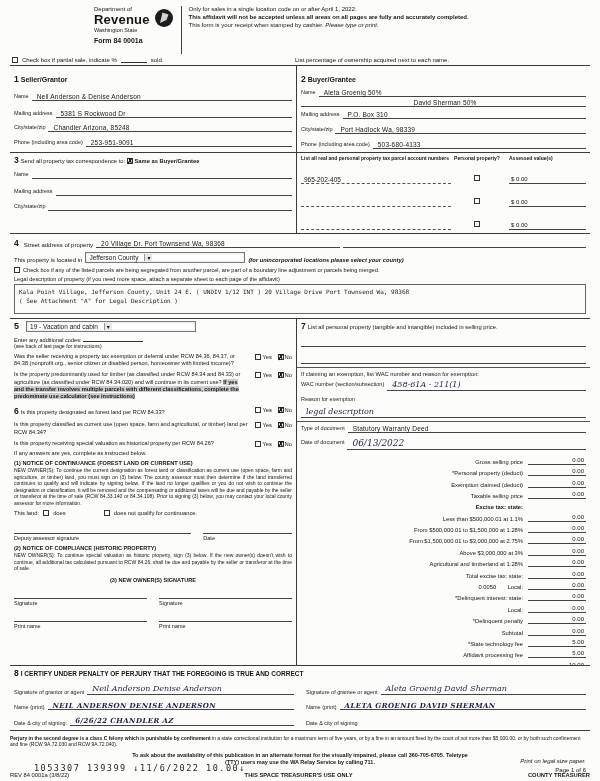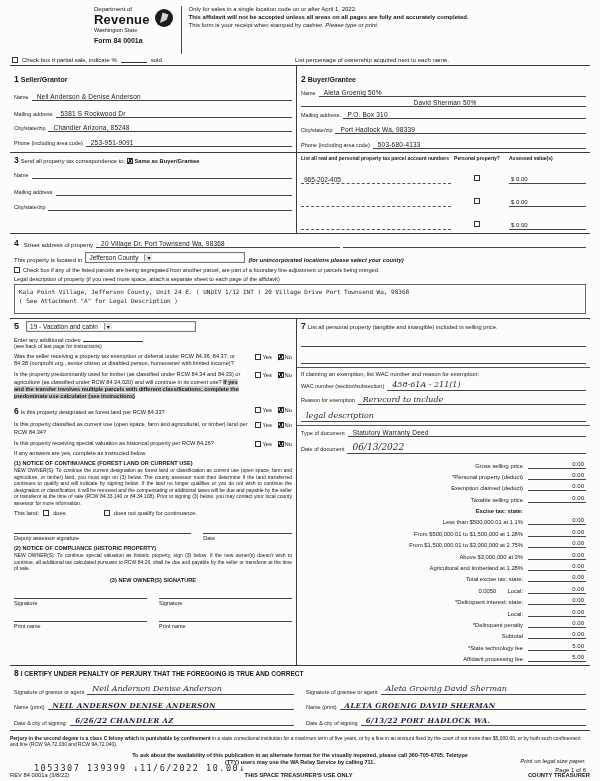--- a/index.html
+++ b/index.html
@@ -29,21 +29,21 @@
   .topline { display:flex; font-size:6px; margin:3px 0 2px 2px; gap:4px; align-items:flex-end; }
   .topline .rightnote { margin-left:auto; width:295px; }
 
   .grid { border-top:1px solid #3a3a3a; }
   .row { display:flex; border-bottom:1px solid #3a3a3a; }
   .cell { padding:2px 4px 3px 4px; }
   .cell.cl { width:287px; border-right:1px solid #3a3a3a; }
   .cell.cr { flex:1; }
   .sec-num { font-size:8.5px; font-weight:bold; padding-right:2px; }
   .sec-t { font-size:7px; font-weight:bold; }
-  .field { display:flex; align-items:center; margin-top:6.5px; }
+  .field { display:flex; align-items:flex-start; margin-top:6.5px; }
   .flab { font-size:5.5px; white-space:nowrap; padding-right:3px; color:#222; }
   .fill { flex:1; border-bottom:1px solid #444; font-size:6.5px; min-height:8px; padding:0 2px 0 5px; line-height:1.1; }
   .typed { letter-spacing:.2px; }
   .hw  { font-family:"DejaVu Serif", serif; font-style:italic; font-size:8px; color:#1d2340; }
   .hwc { font-family:"DejaVu Serif", serif; font-style:italic; font-size:7px; font-weight:bold; color:#1d2340; letter-spacing:.4px; }
   .center { text-align:center; }
 
   
   .p-head { display:flex; font-size:5px; font-weight:bold; line-height:1.2; }
   .ph1 { width:150px; } .ph2 { width:52px; text-align:center; } .ph3 { flex:1; text-align:left; padding-left:6px; }
@@ -355,21 +355,20 @@
         <div class="sline" style="margin-top:9px"></div>
 
         <div class="hr"></div>
         <div style="font-size:5.8px">If claiming an exemption, list WAC number and reason for exemption:</div>
         <div class="field" style="margin-top:4px">
             <span class="flab">WAC number (section/subsection)</span>
             <span class="fill hw">458-61A - 211(1)</span>
           </div>
         <div class="field" style="margin-top:5px">
             <span class="flab">Reason for exemption</span>
-            <span class="fill hw">Rerecord  to  include</span>
           </div>
         <div class="field" style="">
             <span class="fill hw">legal  description</span>
           </div>
 
         <div class="hr"></div>
         <div class="field" style="margin-top:2px">
             <span class="flab">Type of document</span>
             <span class="fill typed">Statutory Warranty Deed</span>
           </div>
@@ -478,21 +477,20 @@
         <div class="s8cell">
             <span class="flab">Name (print)</span>
             <span class="fill hwc">ALETA GROENIG  DAVID SHERMAN</span>
           </div>
         <div class="s8cell">
             <span class="flab">Date &amp; city of signing:</span>
             <span class="fill hwc">6/26/22   CHANDLER   AZ</span>
           </div>
         <div class="s8cell">
             <span class="flab">Date &amp; city of signing</span>
-            <span class="fill hwc">6/13/22   PORT HADLOCK   WA.</span>
           </div>
       </div>
     </div>
   </div>
 
   <div class="perjury">
     <span class="b">Perjury in the second degree is a class C felony which is punishable by confinement</span><span> in a state correctional institution for a maximum term of five years, or by a fine in an amount fixed by the court of not more than $5,000.00, or by both such confinement and fine (RCW 9A.72.030 and RCW 9A.72.040).</span>
   </div>
   <div class="access">
     <div>To ask about the availability of this publication in an alternate format for the visually impaired, please call 360-705-6705. Teletype</div>

